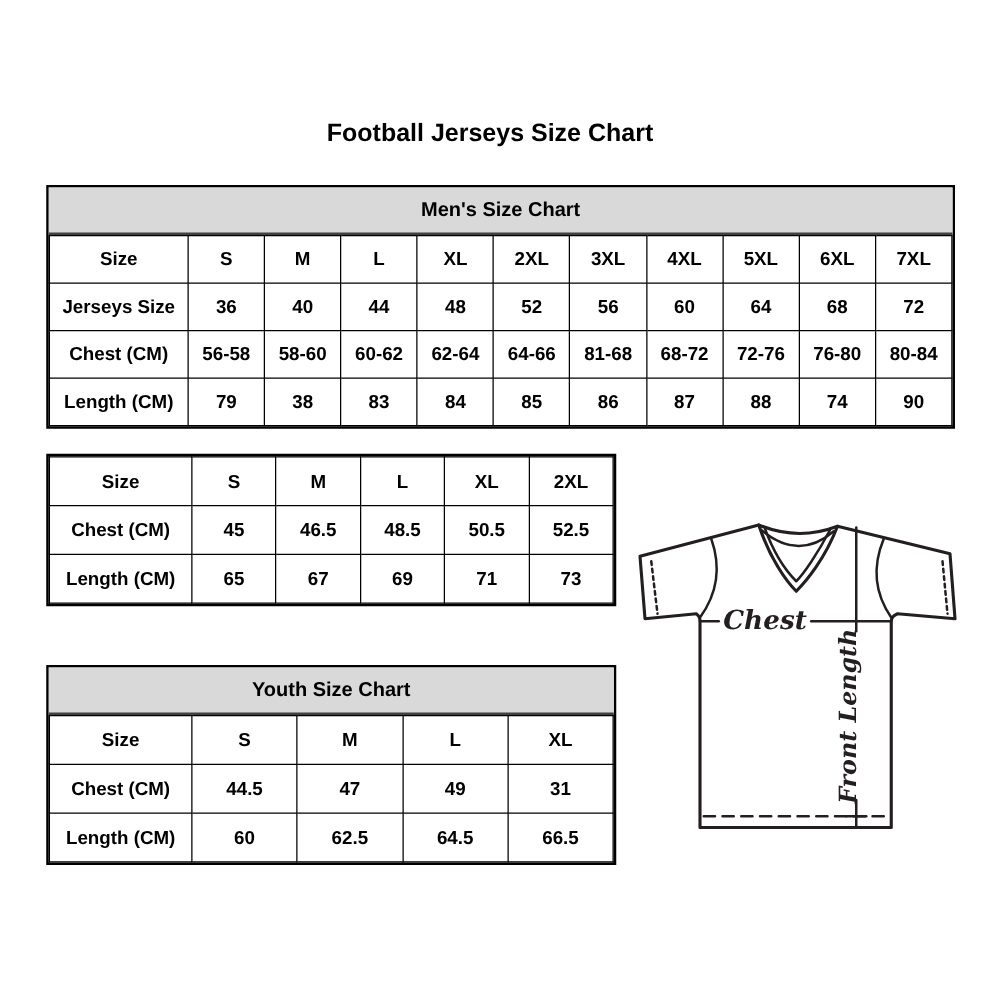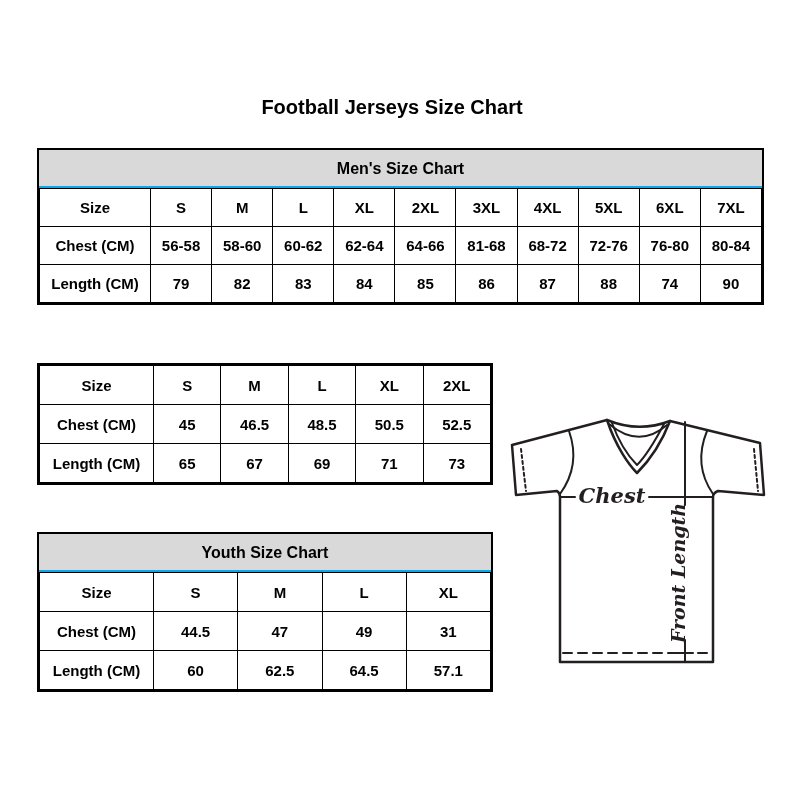--- a/index.html
+++ b/index.html
@@ -8,21 +8,21 @@
 
   .page-title {
     position: absolute; top: 96px; left: 0; width: 784px;
     text-align: center; font-size: 20px; font-weight: bold; color: #000;
   }
 
   .tbl { position: absolute; border: 2px solid #000; background: #fff; }
   .tbl-header {
     height: 38px; line-height: 38px; text-align: center;
     font-size: 16px; font-weight: bold;
-    background: #d9d9d9; border-bottom: 2px solid #0ea5e9;
+    background: #d9d9d9; border-bottom: 2px solid #404040;
   }
   .tbl table {
     width: 100%; border-collapse: collapse; table-layout: fixed;
   }
   .tbl td {
     border: 1.5px solid #000; text-align: center; vertical-align: middle;
     font-size: 15px; font-weight: bold; padding: 0;
   }
   .tbl table tr td { height: 38px; }
 
@@ -58,36 +58,49 @@
           <td>L</td>
           <td>XL</td>
           <td>2XL</td>
           <td>3XL</td>
           <td>4XL</td>
           <td>5XL</td>
           <td>6XL</td>
           <td>7XL</td>
         </tr>
         <tr>
+          <td>Jerseys Size</td>
+          <td>36</td>
+          <td>40</td>
+          <td>44</td>
+          <td>48</td>
+          <td>52</td>
+          <td>56</td>
+          <td>60</td>
+          <td>64</td>
+          <td>68</td>
+          <td>72</td>
+        </tr>
+        <tr>
           <td>Chest (CM)</td>
           <td>56-58</td>
           <td>58-60</td>
           <td>60-62</td>
           <td>62-64</td>
           <td>64-66</td>
           <td>81-68</td>
           <td>68-72</td>
           <td>72-76</td>
           <td>76-80</td>
           <td>80-84</td>
         </tr>
         <tr>
           <td>Length (CM)</td>
           <td>79</td>
-          <td>82</td>
+          <td>38</td>
           <td>83</td>
           <td>84</td>
           <td>85</td>
           <td>86</td>
           <td>87</td>
           <td>88</td>
           <td>74</td>
           <td>90</td>
         </tr>
       </tbody>
@@ -141,21 +154,21 @@
           <td>44.5</td>
           <td>47</td>
           <td>49</td>
           <td>31</td>
         </tr>
         <tr>
           <td>Length (CM)</td>
           <td>60</td>
           <td>62.5</td>
           <td>64.5</td>
-          <td>57.1</td>
+          <td>66.5</td>
         </tr>
       </tbody>
   </table>
 </section>
 
 <div class="jersey-figure">
   <svg viewBox="0 0 272 272" xmlns="http://www.w3.org/2000/svg">
     <g fill="none" stroke="#231f20" stroke-linejoin="round" stroke-linecap="round">
 
       <path stroke-width="2.5" d="M104,17 L9,42 L13,92 L54,88 Q57,90 57,94 L57,259 L210,259 L210,94 Q210,90 215,88 L261,92 L257,40 L167,18 Q135.5,30 104,17 Z"></path>

